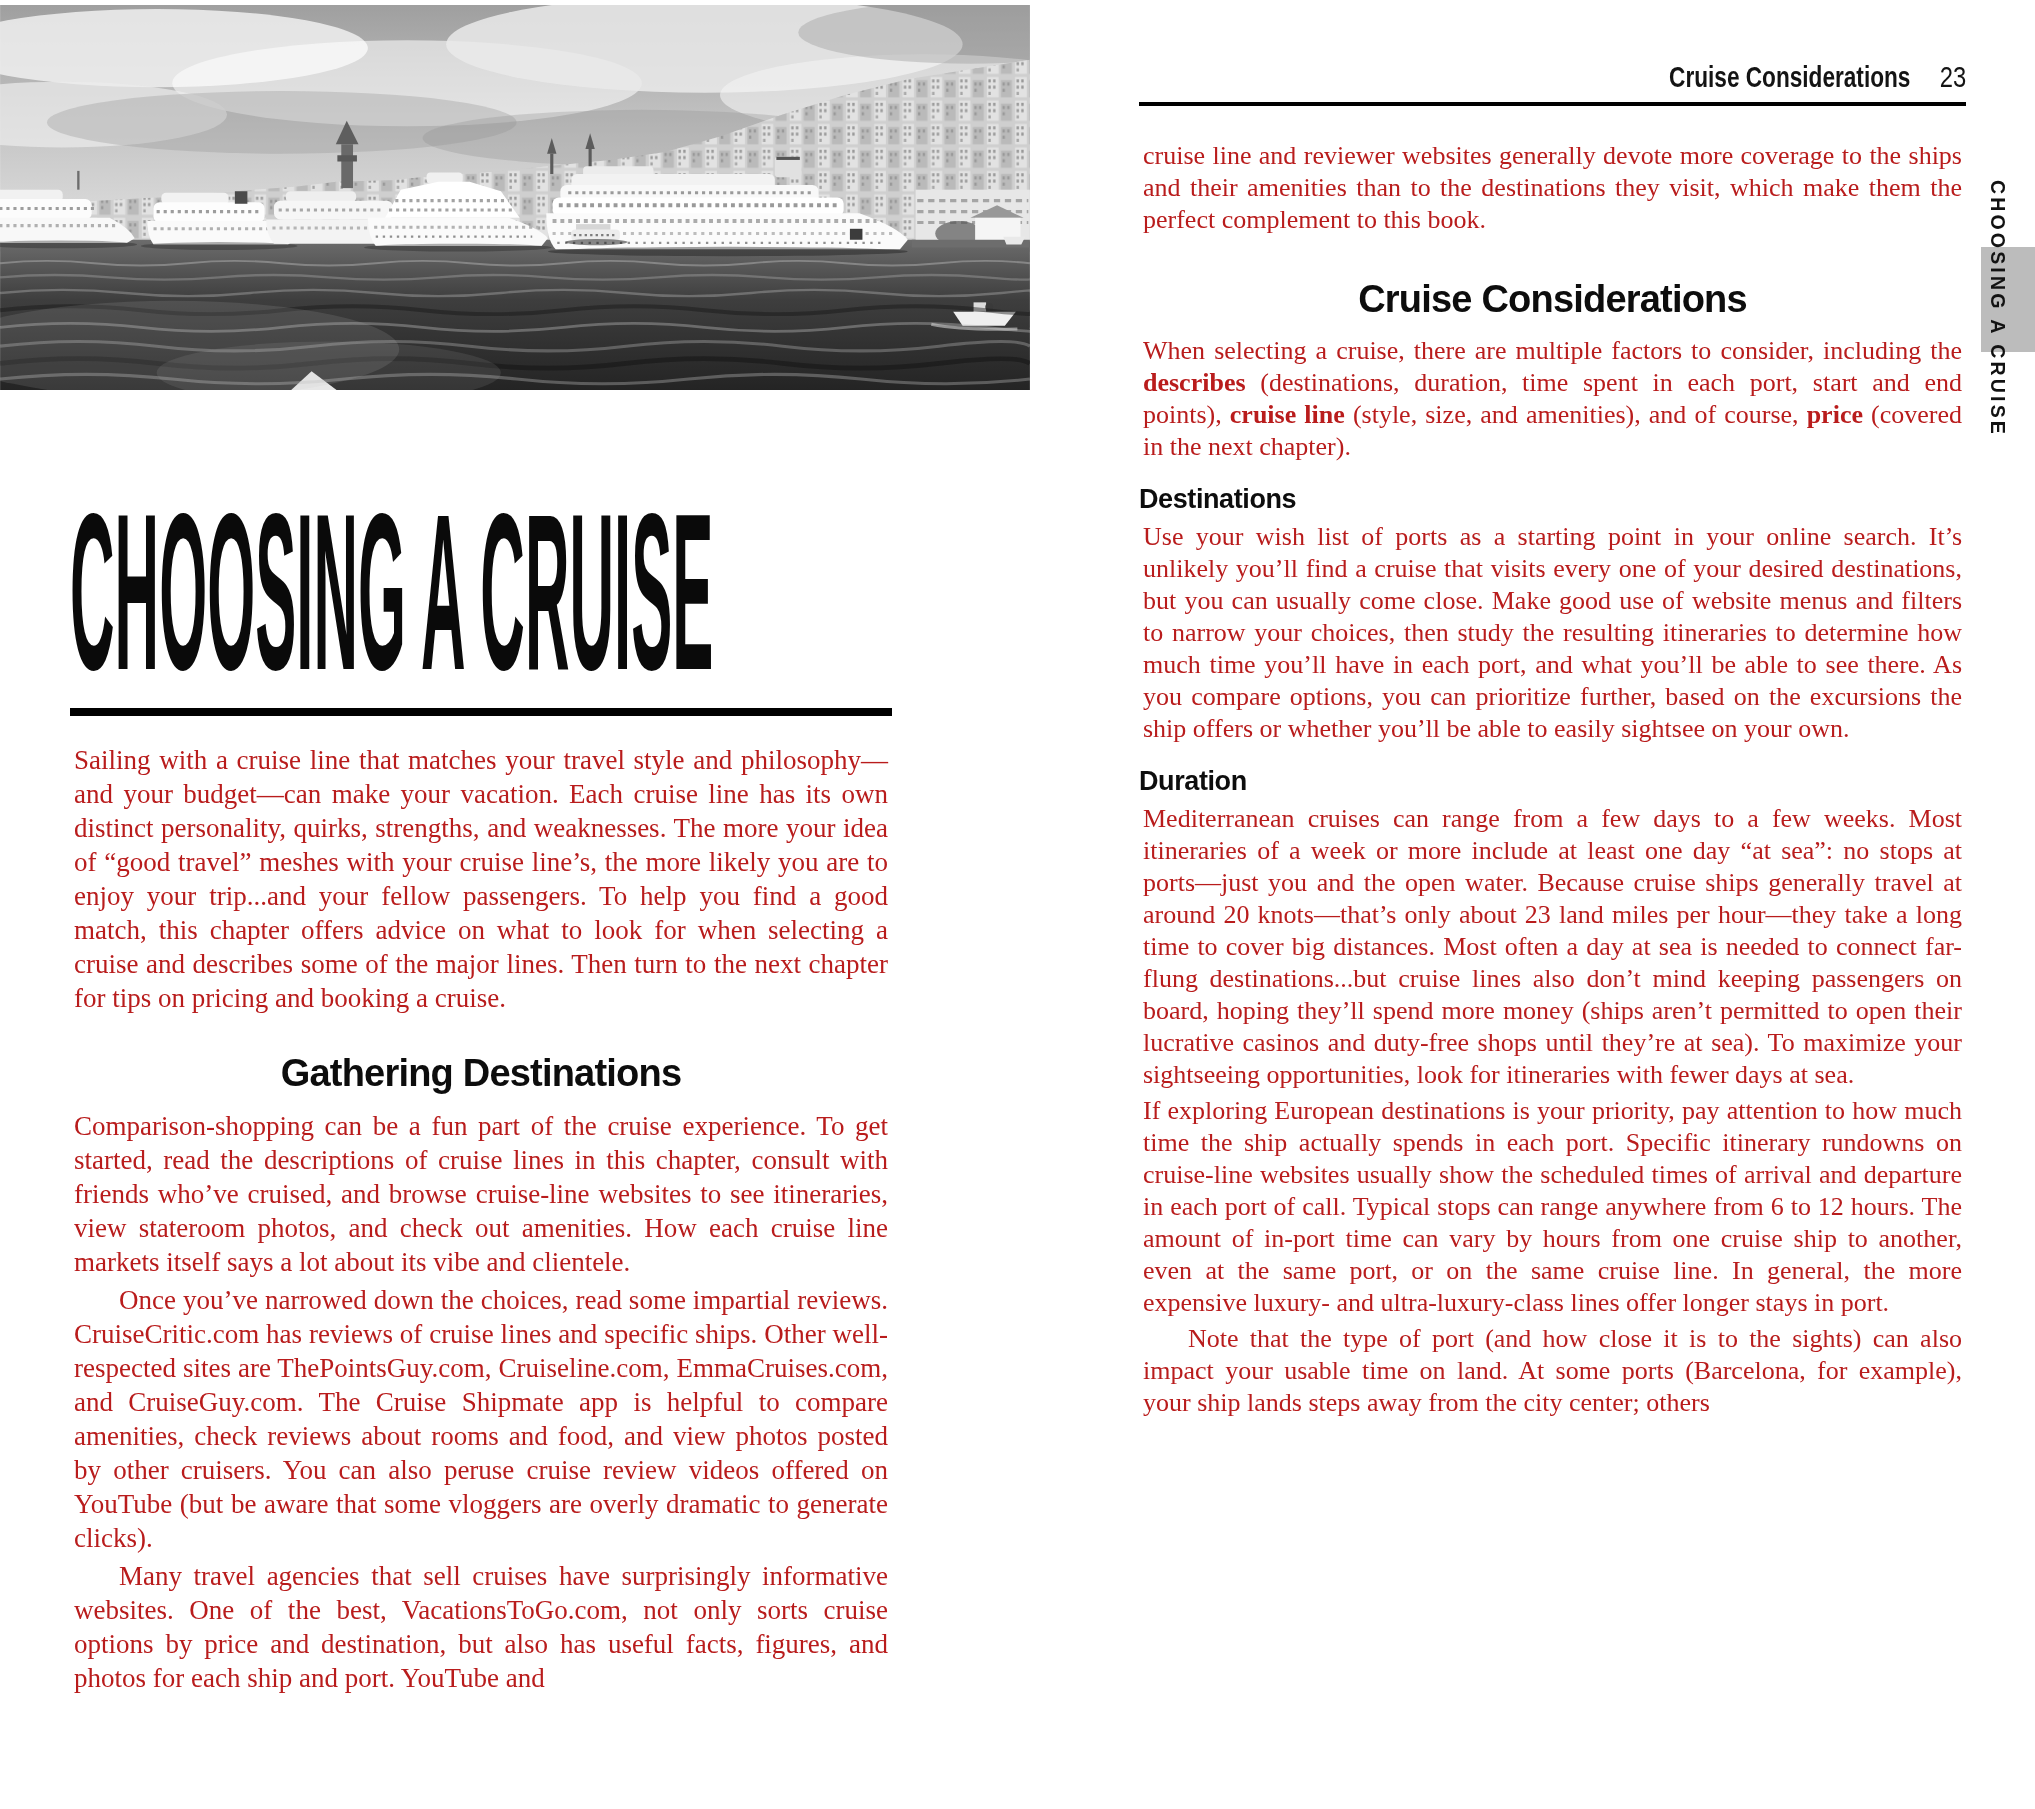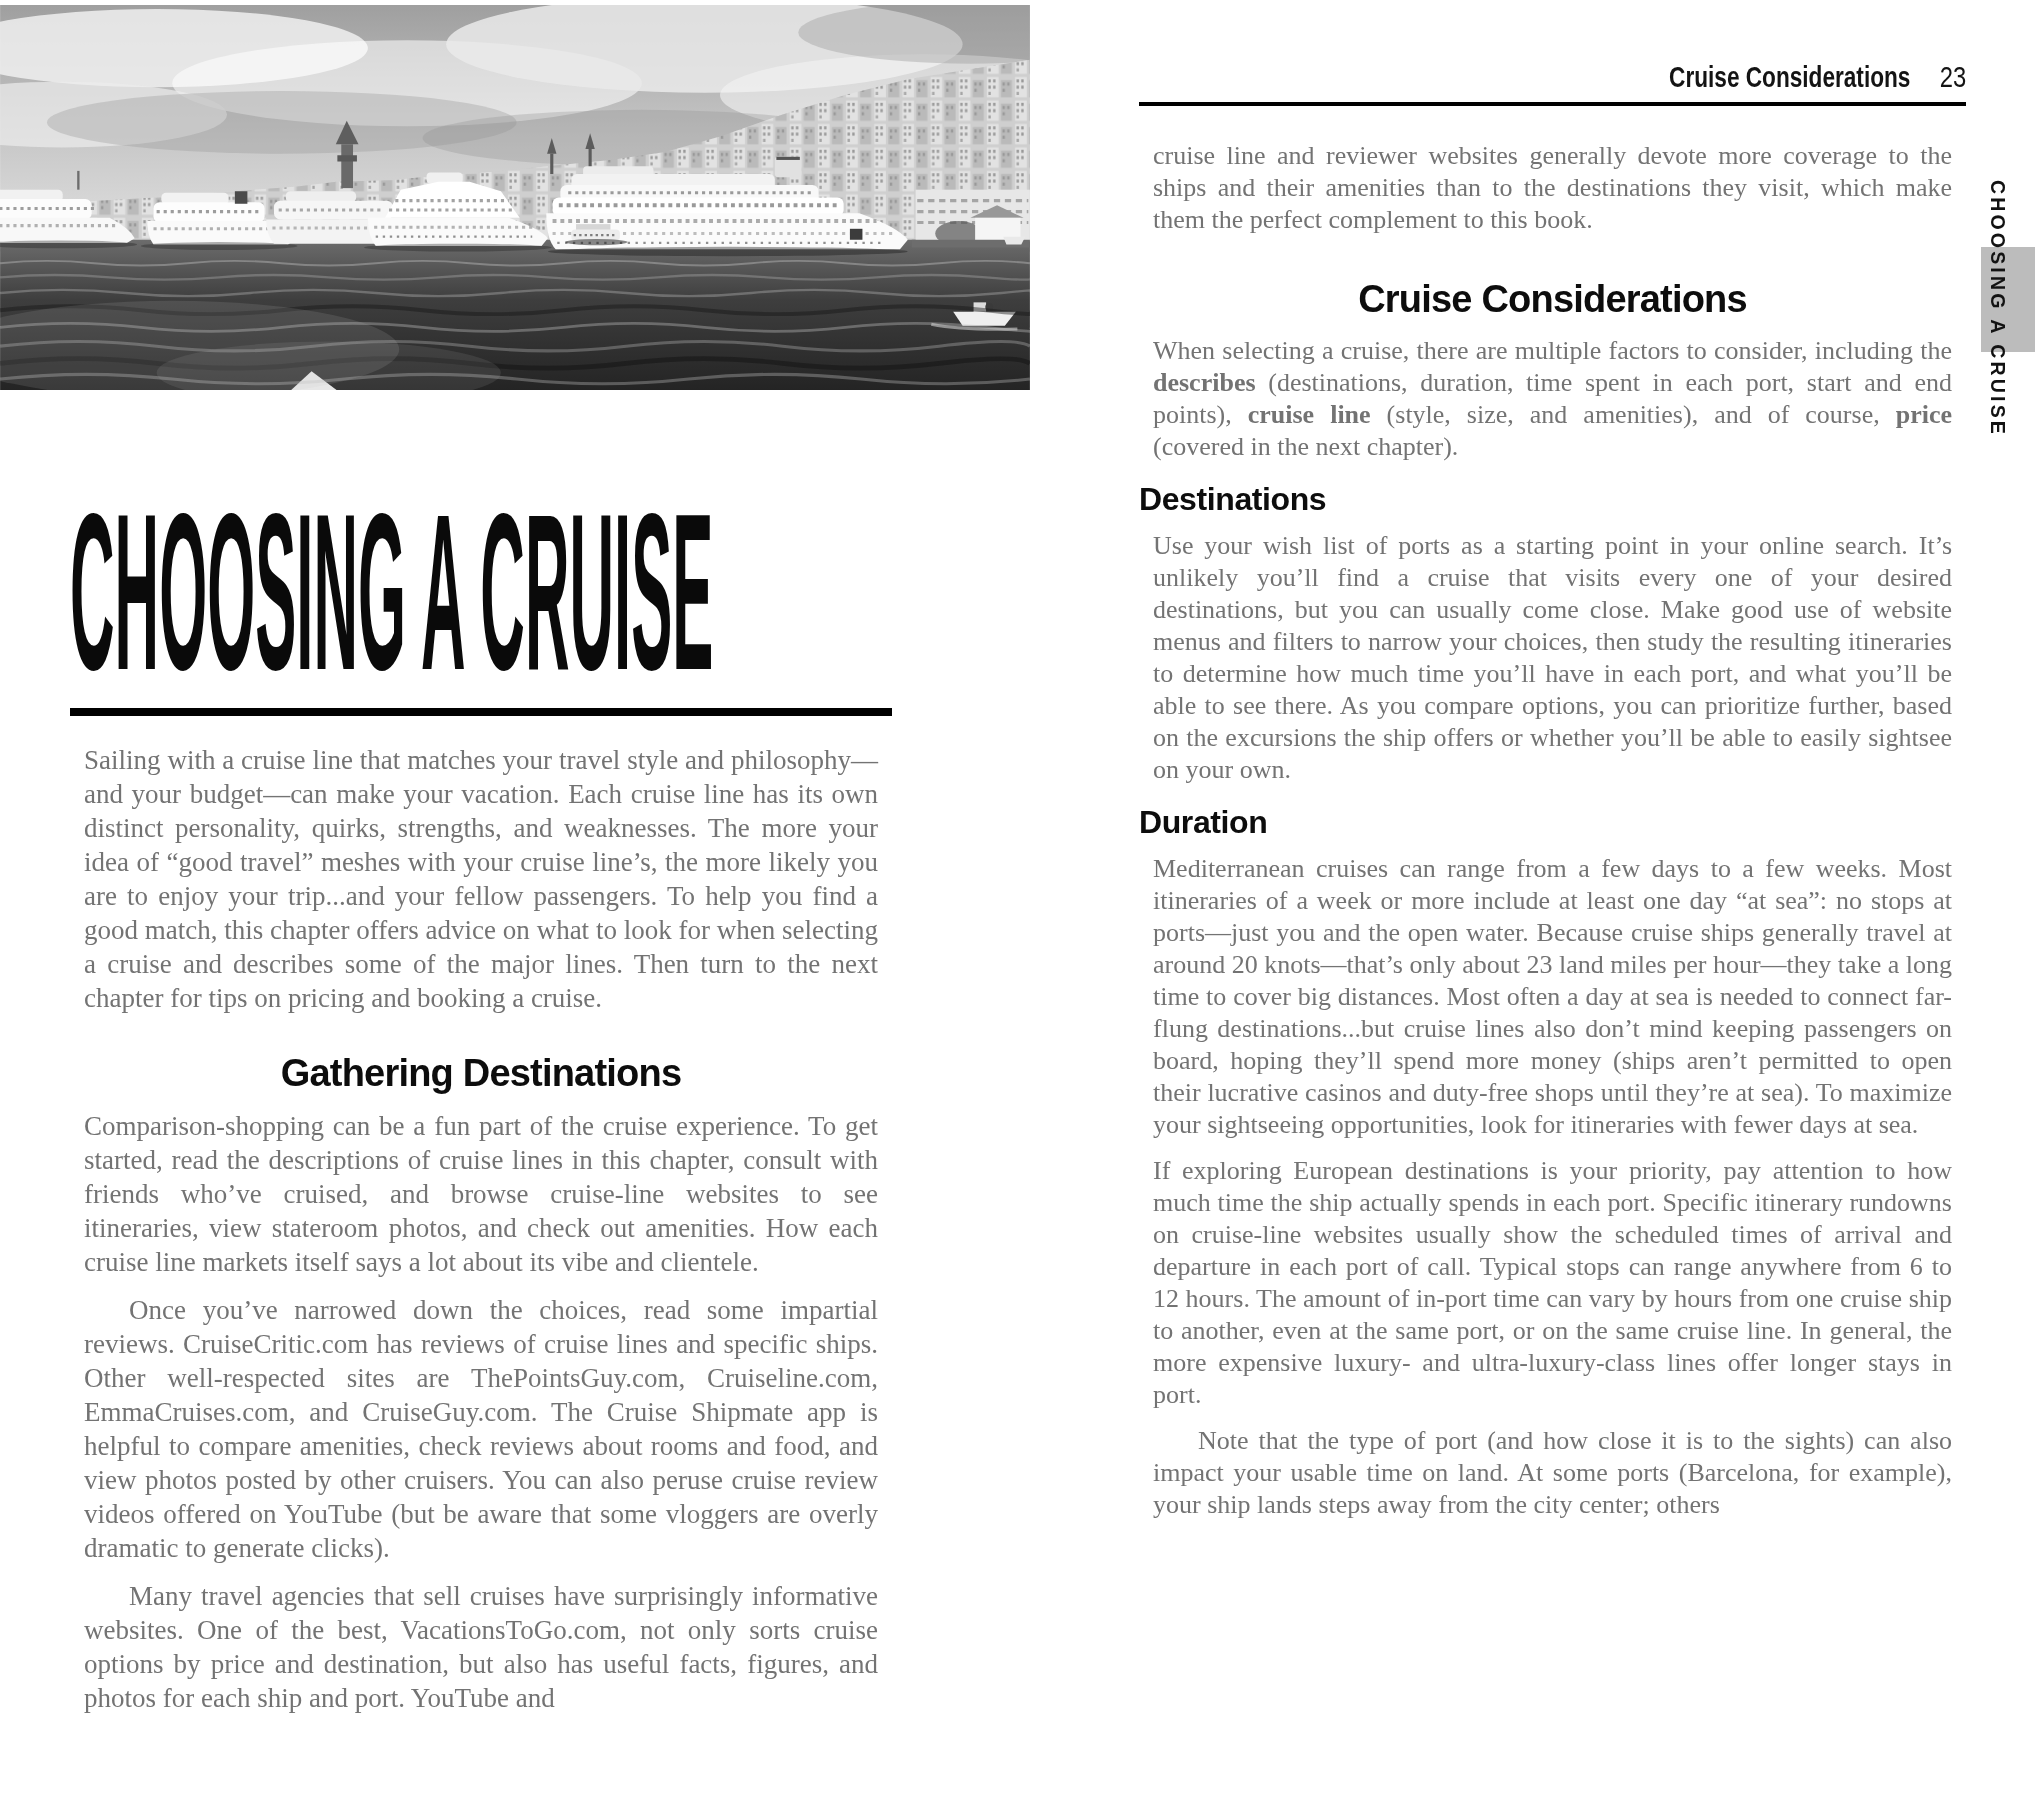--- a/index.html
+++ b/index.html
@@ -8,28 +8,28 @@
   
   .photo{position:absolute;left:0;top:4.7px;width:1030px;height:385px;overflow:hidden;}
   .photo svg{display:block;}
 
   
   .left-col{position:absolute;left:70px;top:501px;width:822px;}
   .title-svg{display:block;}
   .title-rule{height:7.8px;background:#000;margin-top:25px;width:822px;}
 
   
-  .body{font-family:"Liberation Serif",serif;font-size:27px;line-height:34px;text-align:justify;margin:14px;color:#737373;}
+  .body{font-family:"Liberation Serif",serif;font-size:27px;line-height:34px;text-align:justify;margin:4px;color:#b91c1c;}
   .rbody{font-size:26px;line-height:32px;}
   .indent{text-indent:45px;}
   .intro-left{margin-top:27px;}
 
   h2.sec{font-family:"Liberation Sans",sans-serif;font-weight:700;font-size:38px;line-height:44px;
          text-align:center;margin:36px 0 14px 0;letter-spacing:-0.8px;color:#0d0d0d;}
-  h3.sub{font-family:"Liberation Sans",sans-serif;font-weight:700;font-size:32px;line-height:33px;
+  h3.sub{font-family:"Liberation Sans",sans-serif;font-weight:700;font-size:27px;line-height:33px;
          margin:20.4px 0 4.7px 0;letter-spacing:-0.4px;color:#0d0d0d;}
 
   
   .right-col{position:absolute;left:1139px;top:61px;width:827px;}
   .running-header{display:flex;justify-content:flex-end;align-items:baseline;gap:23.5px;
                   font-family:"Liberation Sans",sans-serif;white-space:nowrap;}
   .rh-title{display:inline-block;font-weight:700;font-size:29px;transform:scaleX(0.78);transform-origin:right bottom;}
   .rh-page{display:inline-block;font-weight:400;font-size:29px;transform:scaleX(0.82);transform-origin:right bottom;}
   .header-rule{height:3.9px;background:#000;margin-top:7.8px;}
   .rc-intro{margin-top:34px;}

